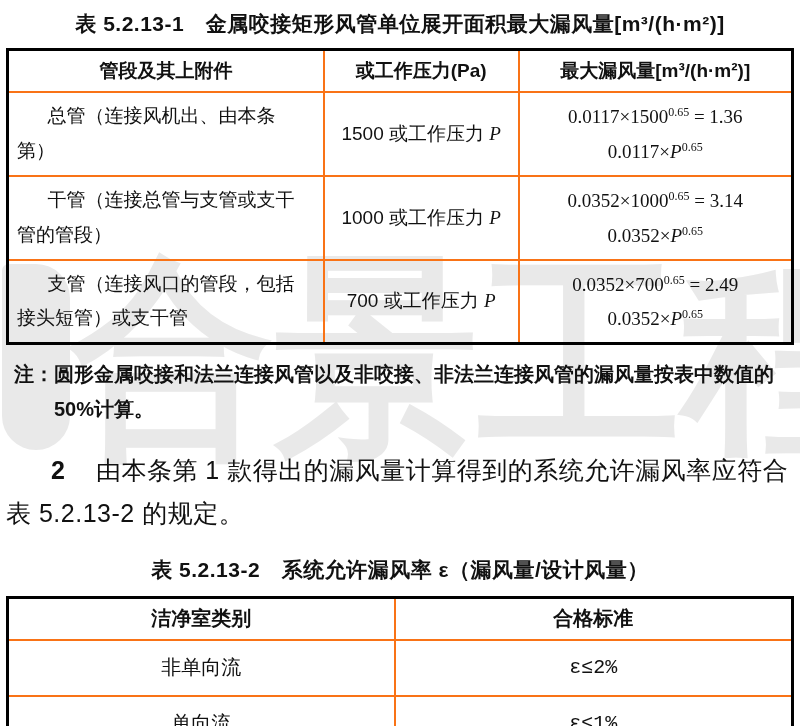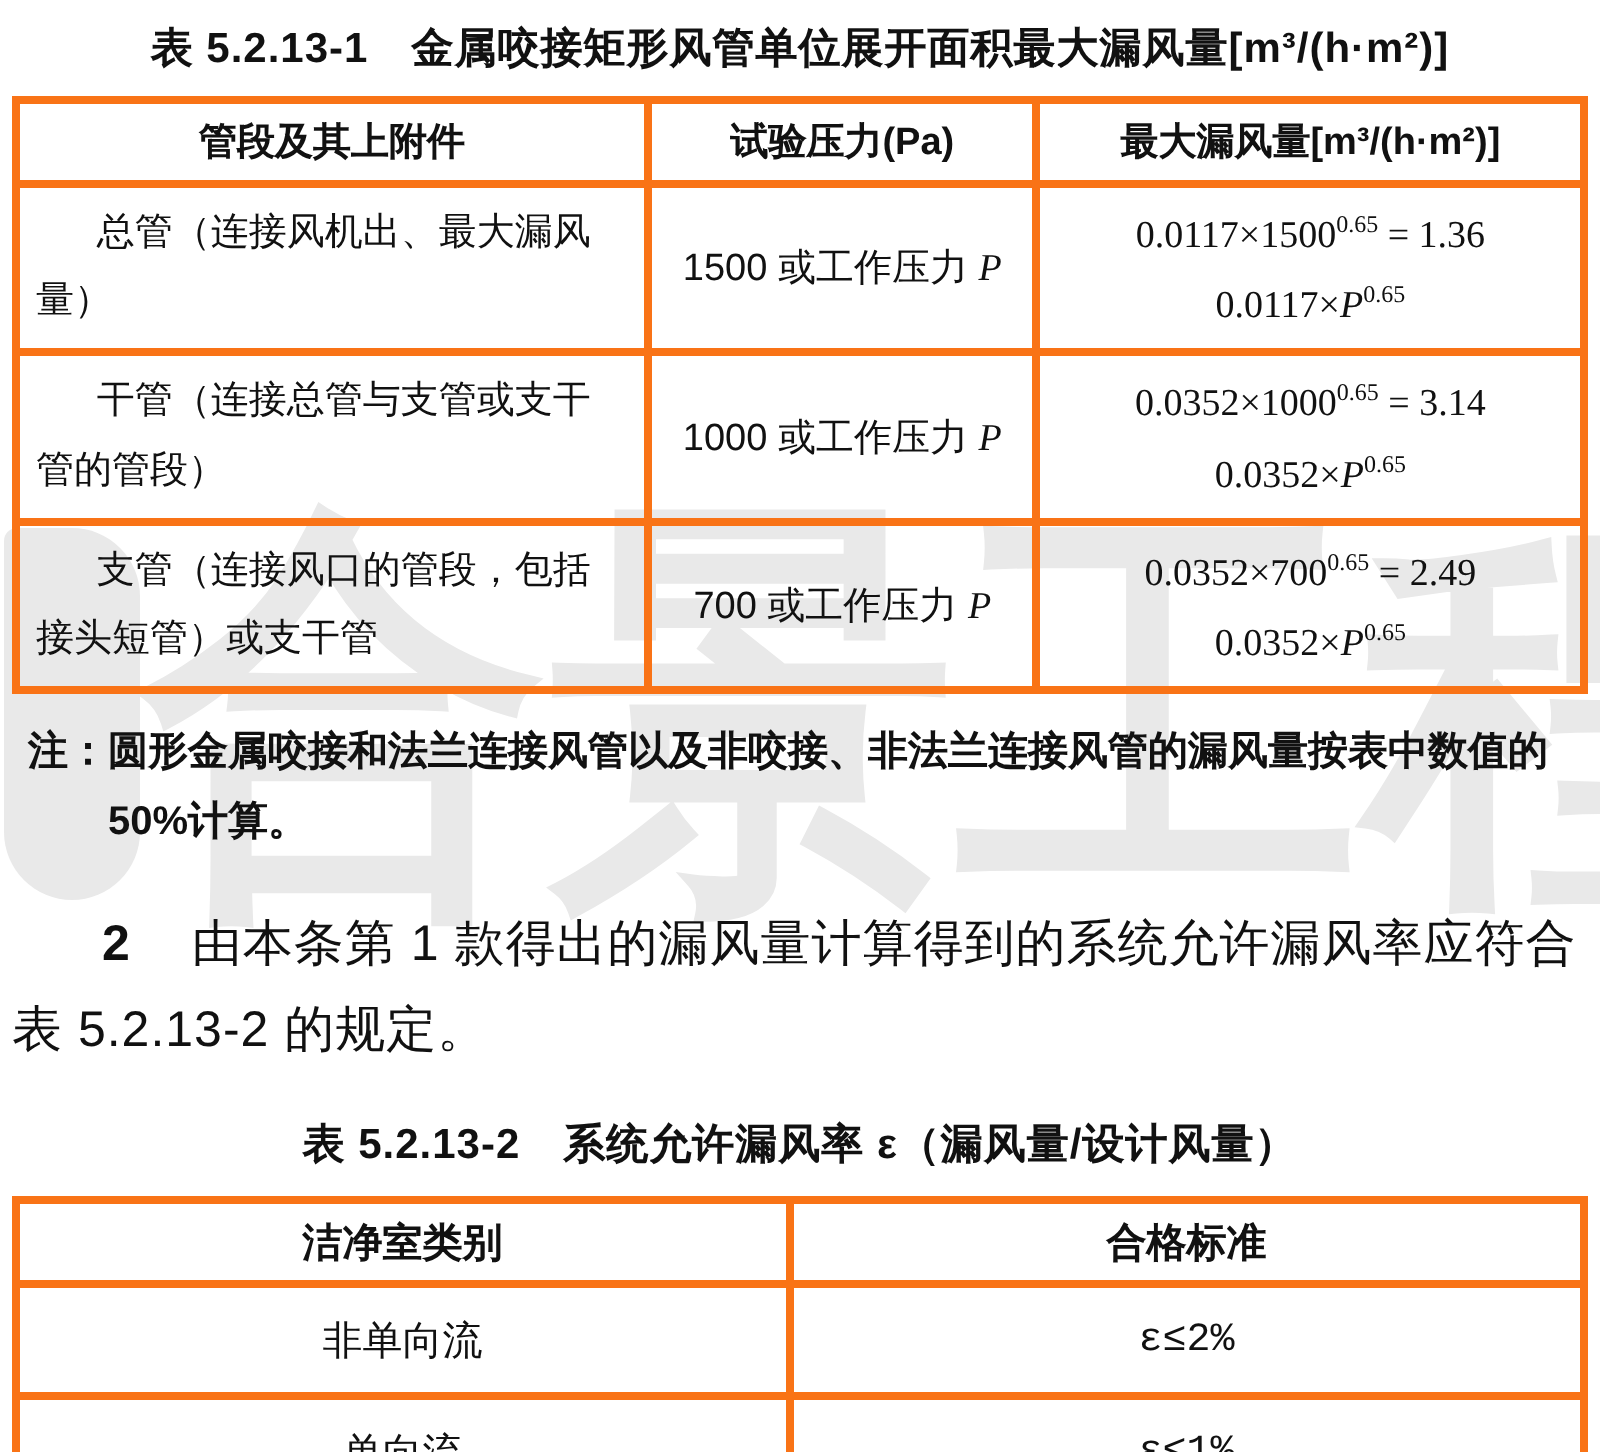--- a/index.html
+++ b/index.html
@@ -58,21 +58,21 @@
     margin: 4px 0 10px 0;
     letter-spacing: 0.5px;
   }
   table {
     width: 100%;
     border-collapse: collapse;
     table-layout: fixed;
     border: 3px solid #000;
   }
   th, td {
-    border: 4px solid #f97316;
+    border: 2px solid #f97316;
     padding: 2px 8px;
     box-sizing: border-box;
   }
   th {
     font-weight: bold;
     font-size: 19px;
     text-align: center;
   }
   
   .t1 th { height: 42px; }
@@ -142,28 +142,28 @@
 
   <table class="t1">
     <colgroup>
       <col style="width:40.3%">
       <col style="width:24.8%">
       <col style="width:34.9%">
     </colgroup>
     <thead>
       <tr>
         <th>管段及其上附件</th>
-        <th>试验压力(Pa)</th>
+        <th>或工作压力(Pa)</th>
         <th>最大漏风量[m³/(h·m²)]</th>
       </tr>
     </thead>
     <tbody>
       <tr>
         <td class="seg">
-            <span>总管（连接风机出、最大漏风量）</span>
+            <span>总管（连接风机出、由本条第）</span>
           </td>
         <td class="pres"><span>1500 或工作压力 </span><i class="var">P</i></td>
         <td class="leak">
           <div class="formula"><span>0.0117×1500</span><sup>0.65</sup><span> = 1.36</span></div>
           <div class="formula"><span>0.0117×</span><i class="var">P</i><sup>0.65</sup></div>
         </td>
       </tr>
       <tr>
         <td class="seg">
             <span>干管（连接总管与支管或支干管的管段）</span>

